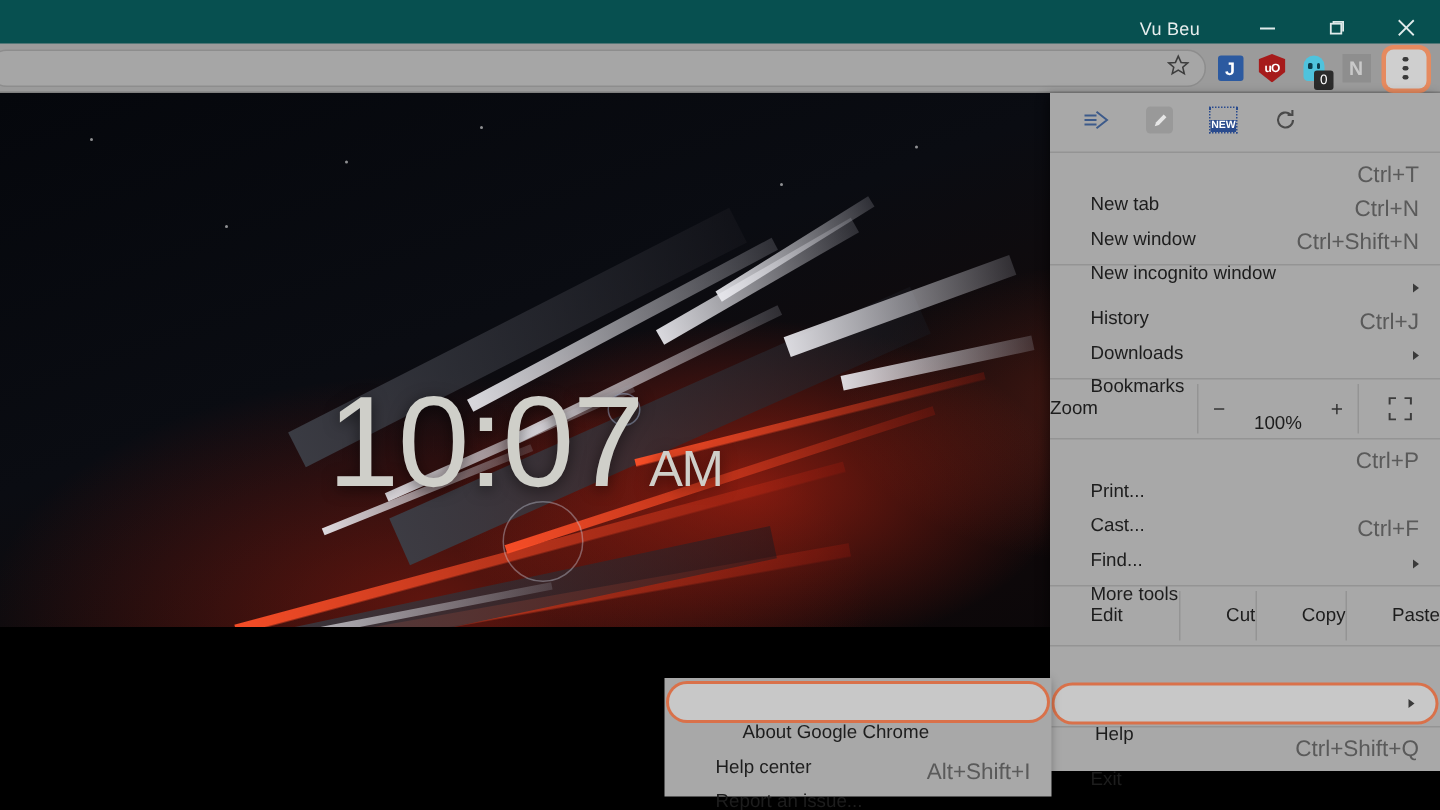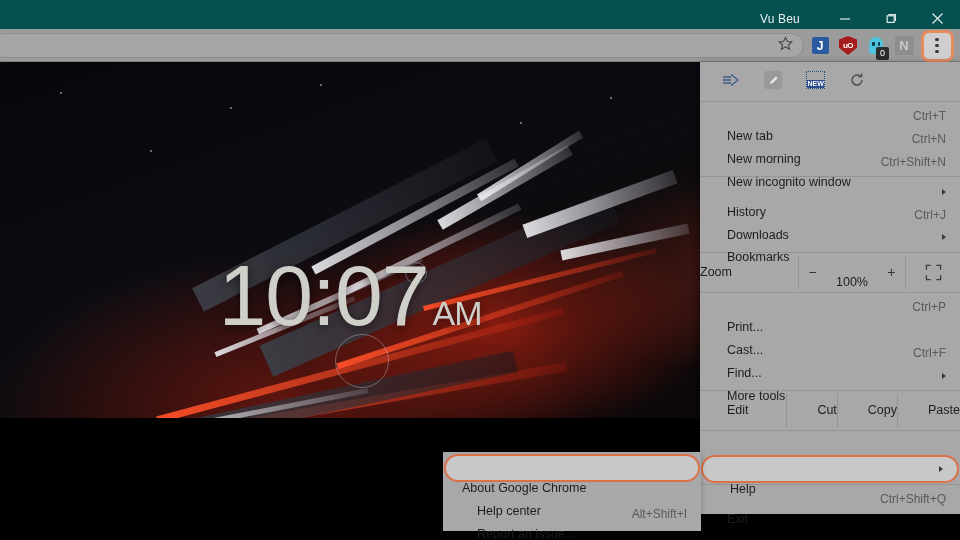--- a/index.html
+++ b/index.html
@@ -189,21 +189,21 @@
     line-height: 8px; padding: 0 1px; width: 100%; text-align: center;
   }
   .sep { height: 1px; background: #949494; margin: 3px 0; }
 
   .row {
     height: 22.8px; display: flex; align-items: center;
     padding: 0 14px 0 27px;
     position: relative;
   }
   .row .label { flex: 1; white-space: nowrap; margin-top: 40px; }
-  .row .accel { color: #5a5a5a; font-size: 12px; }
+  .row .accel { color: #5a5a5a; font-size: 15px; }
   .caret {
     width: 0; height: 0;
     border-left: 4.5px solid #3a3a3a;
     border-top: 3.5px solid transparent;
     border-bottom: 3.5px solid transparent;
   }
   .row.highlight {
     background: #c8c8c8;
     border-radius: 13px;
     box-shadow: 0 0 0 2px #d9714a;
@@ -239,21 +239,21 @@
   .submenu {
     position: absolute; left: 443px; top: 452px;
     width: 258px;
     background: #a8a8a8;
     box-shadow: -2px 2px 7px rgba(0,0,0,.45);
     padding: 4px 0 5px 0;
     font-size: 12.5px; color: #1d1d1d;
     z-index: 5;
   }
   .submenu .row { padding-left: 34px; }
-  .submenu .row.highlight { padding-left: 16px; }
+  .submenu .row.highlight { padding-left: 49px; }
 </style>
 </head>
 <body>
 
 <div class="app">
 
   <div class="titlebar">
     <span class="profile-name">Vu Beu</span>
     <div class="wbtn">
       <svg width="12" height="12" viewBox="0 0 12 12">
@@ -374,21 +374,21 @@
       </div>
     </div>
 
     <div class="sep"></div>
 
     <div class="row">
       <span class="label">New tab</span>
       <span class="accel">Ctrl+T</span>
     </div>
     <div class="row">
-      <span class="label">New morning</span>
+      <span class="label">New window</span>
       <span class="accel">Ctrl+N</span>
     </div>
     <div class="row">
       <span class="label">New incognito window</span>
       <span class="accel">Ctrl+Shift+N</span>
     </div>
 
     <div class="sep"></div>
 
     <div class="row">

